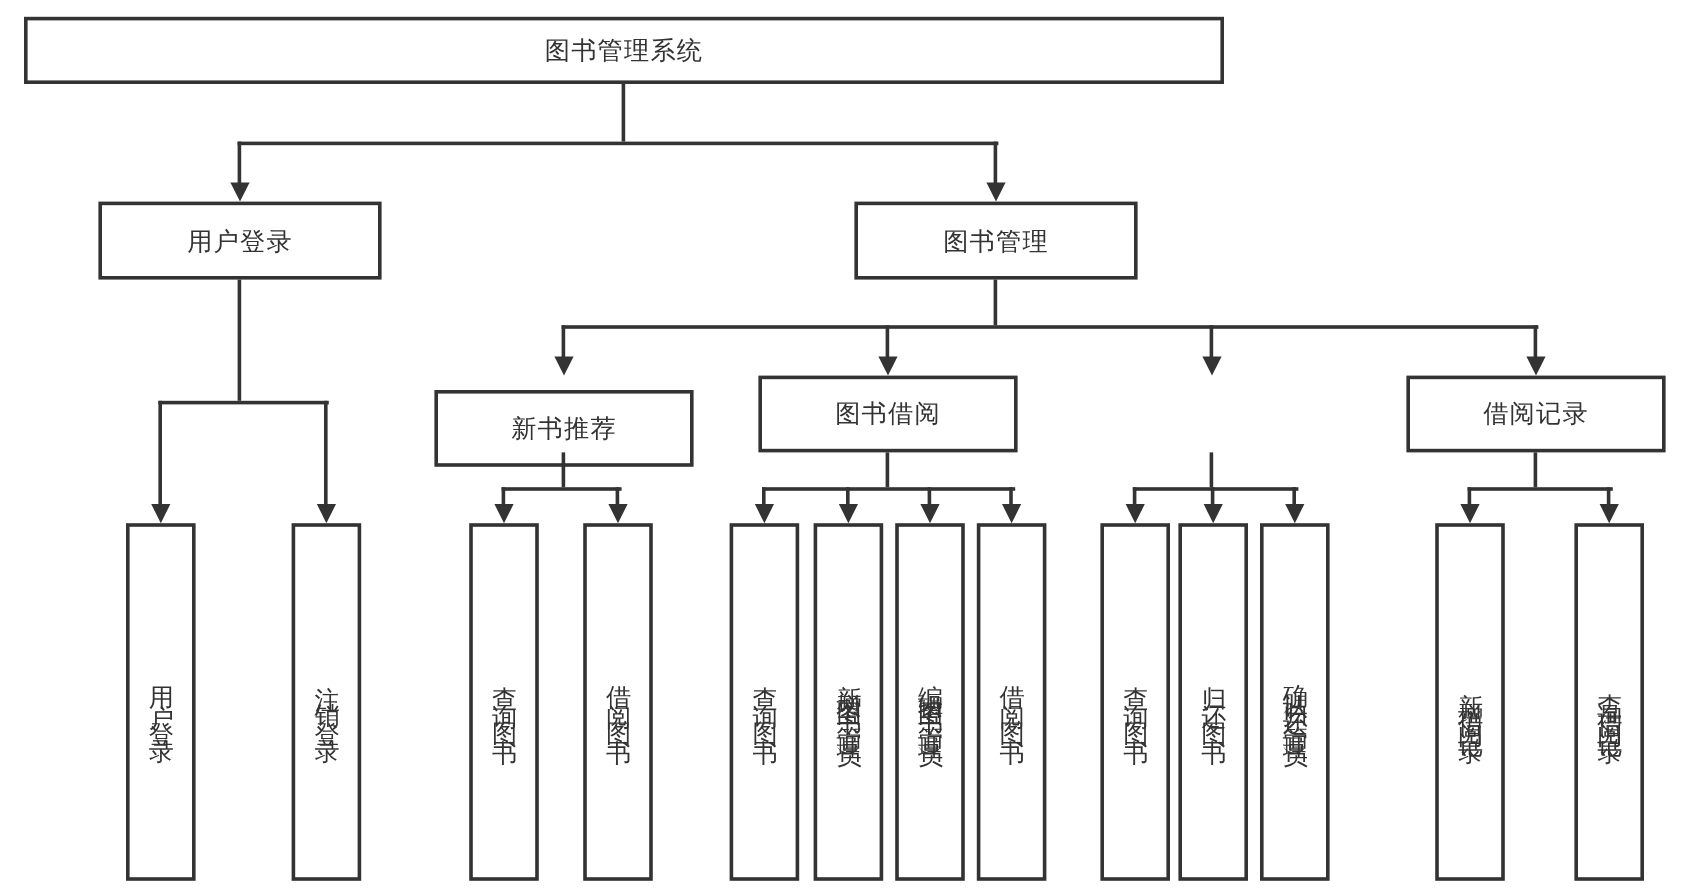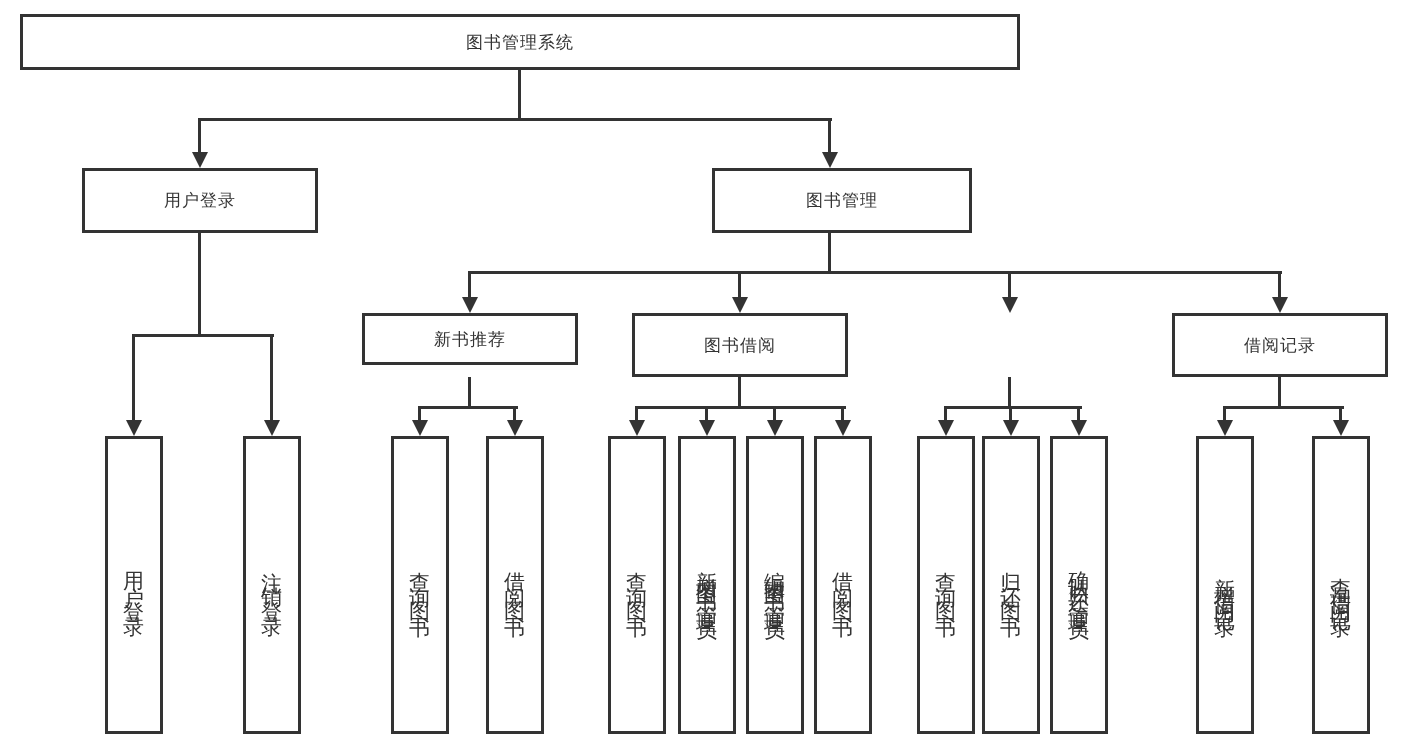--- a/index.html
+++ b/index.html
@@ -13,21 +13,21 @@
   }
   
   .hnode {
     position: absolute;
     box-sizing: border-box;
     background: #ffffff;
     border: 3px solid #333333;
     display: flex;
     align-items: center;
     justify-content: center;
-    font-size: 17px;
+    font-size: 21px;
     color: #333333;
     letter-spacing: 1px;
   }
   
   .leaf {
     position: absolute;
     box-sizing: border-box;
     top: 436px;
     width: 58px;
     height: 298px;
@@ -82,21 +82,21 @@
   <div class="vline" style="left:518px; top:70px;  height:48px;"></div>
   <div class="hline" style="left:198px; top:118px; width:634px;"></div>
   <div class="vline" style="left:198px; top:118px; height:36px;"></div>
   <div class="arr" style="left:192px; top:152px;"></div>
   <div class="vline" style="left:828px; top:118px; height:36px;"></div>
   <div class="arr" style="left:822px; top:152px;"></div>
 
   <div class="hnode" style="left:82px; top:168px; width:236px; height:65px;">
     <span>用户登录</span>
   </div>
-  <div class="hnode" style="left:712px; top:168px; width:260px; height:65px;">
+  <div class="hnode" style="left:712px; top:168px; width:236px; height:65px;">
     <span>图书管理</span>
   </div>
 
   <div class="vline" style="left:198px; top:233px; height:101px;"></div>
   <div class="hline" style="left:132px; top:334px; width:142px;"></div>
   <div class="vline" style="left:132px; top:334px; height:88px;"></div>
   <div class="arr" style="left:126px; top:420px;"></div>
   <div class="vline" style="left:270px; top:334px; height:88px;"></div>
   <div class="arr" style="left:264px; top:420px;"></div>
 
@@ -104,21 +104,21 @@
   <div class="hline" style="left:468px; top:271px; width:814px;"></div>
   <div class="vline" style="left:468px;  top:271px; height:28px;"></div>
   <div class="arr" style="left:462px;  top:297px;"></div>
   <div class="vline" style="left:738px;  top:271px; height:28px;"></div>
   <div class="arr" style="left:732px;  top:297px;"></div>
   <div class="vline" style="left:1008px; top:271px; height:28px;"></div>
   <div class="arr" style="left:1002px; top:297px;"></div>
   <div class="vline" style="left:1278px; top:271px; height:28px;"></div>
   <div class="arr" style="left:1272px; top:297px;"></div>
 
-  <div class="hnode" style="left:362px; top:313px; width:216px; height:52px;">
+  <div class="hnode" style="left:362px; top:325px; width:216px; height:64px;">
     <span>新书推荐</span>
   </div>
   <div class="hnode" style="left:632px; top:313px; width:216px; height:64px;">
     <span>图书借阅</span>
   </div>
   <div class="hnode" style="left:1172px; top:313px; width:216px; height:64px;">
     <span>借阅记录</span>
   </div>
 
   <div class="vline" style="left:468px; top:377px; height:29px;"></div>

